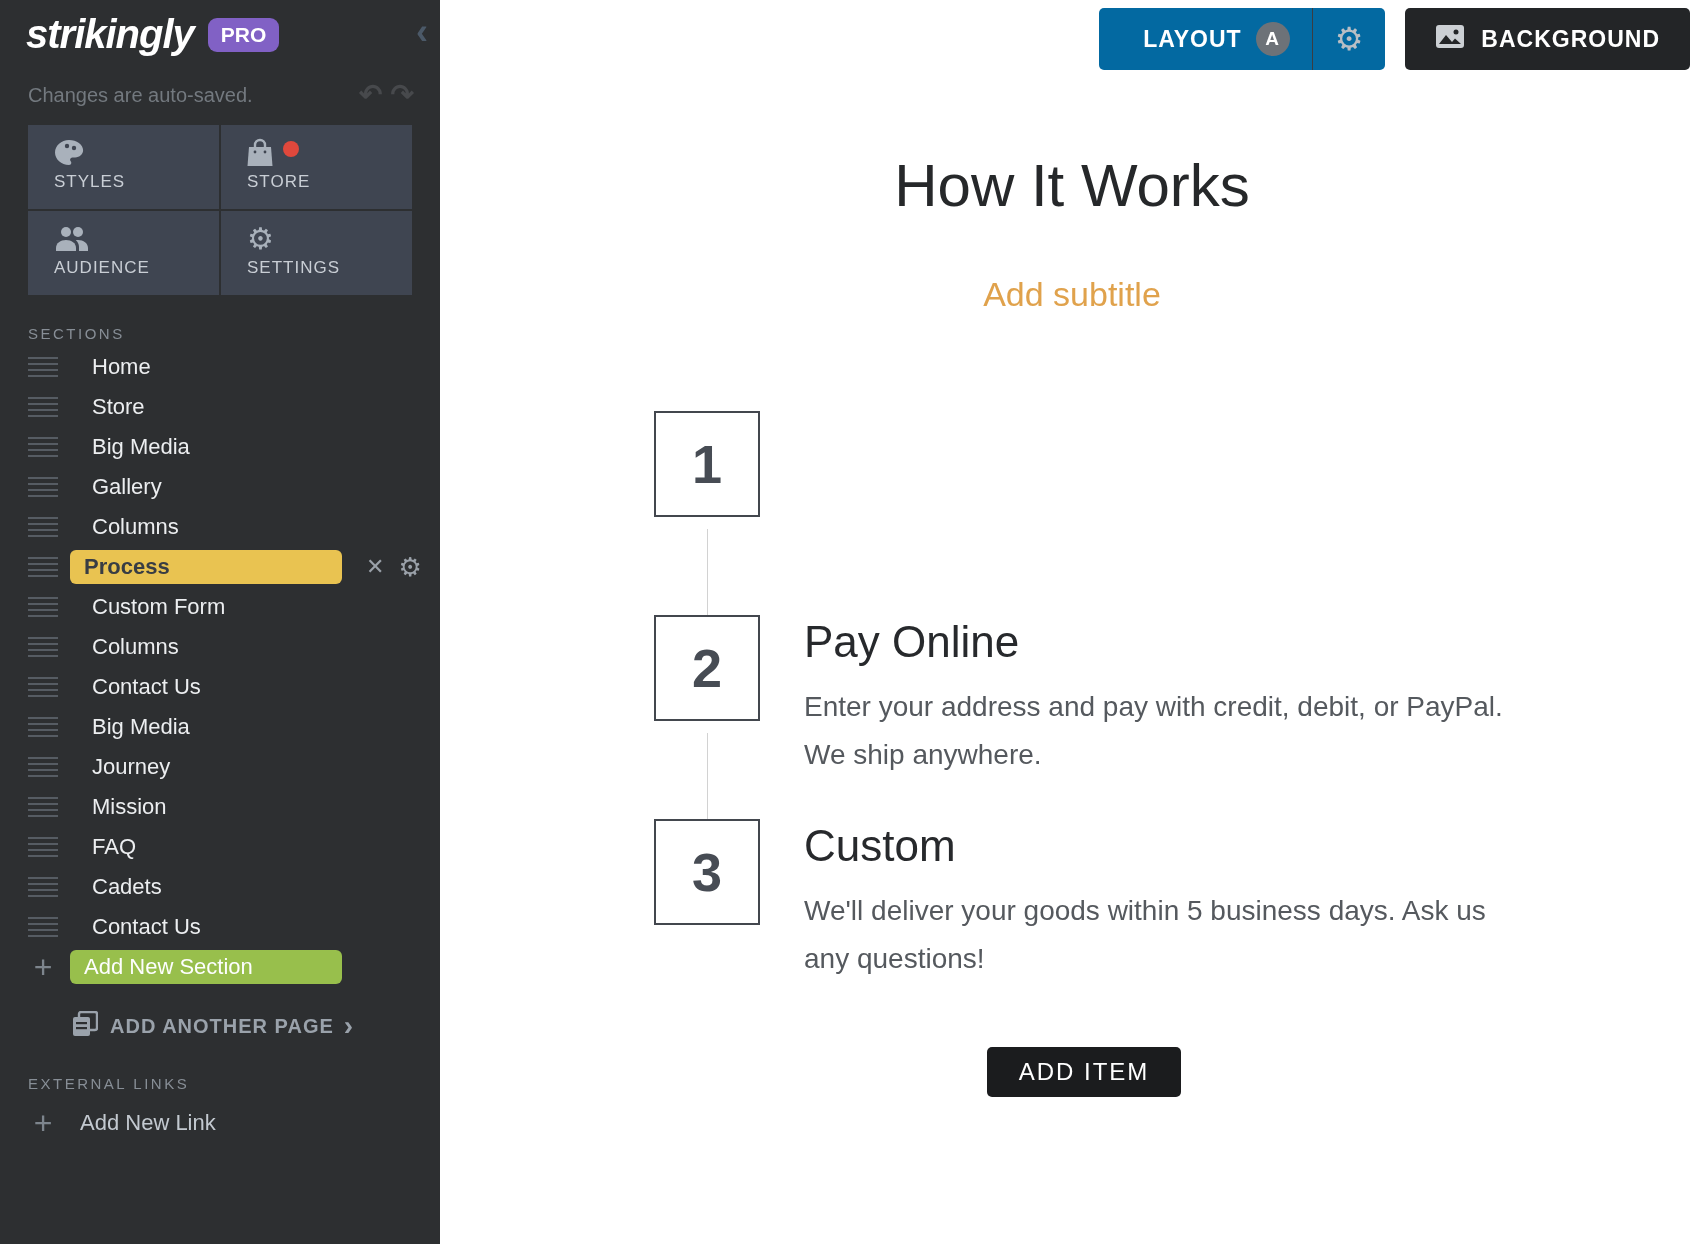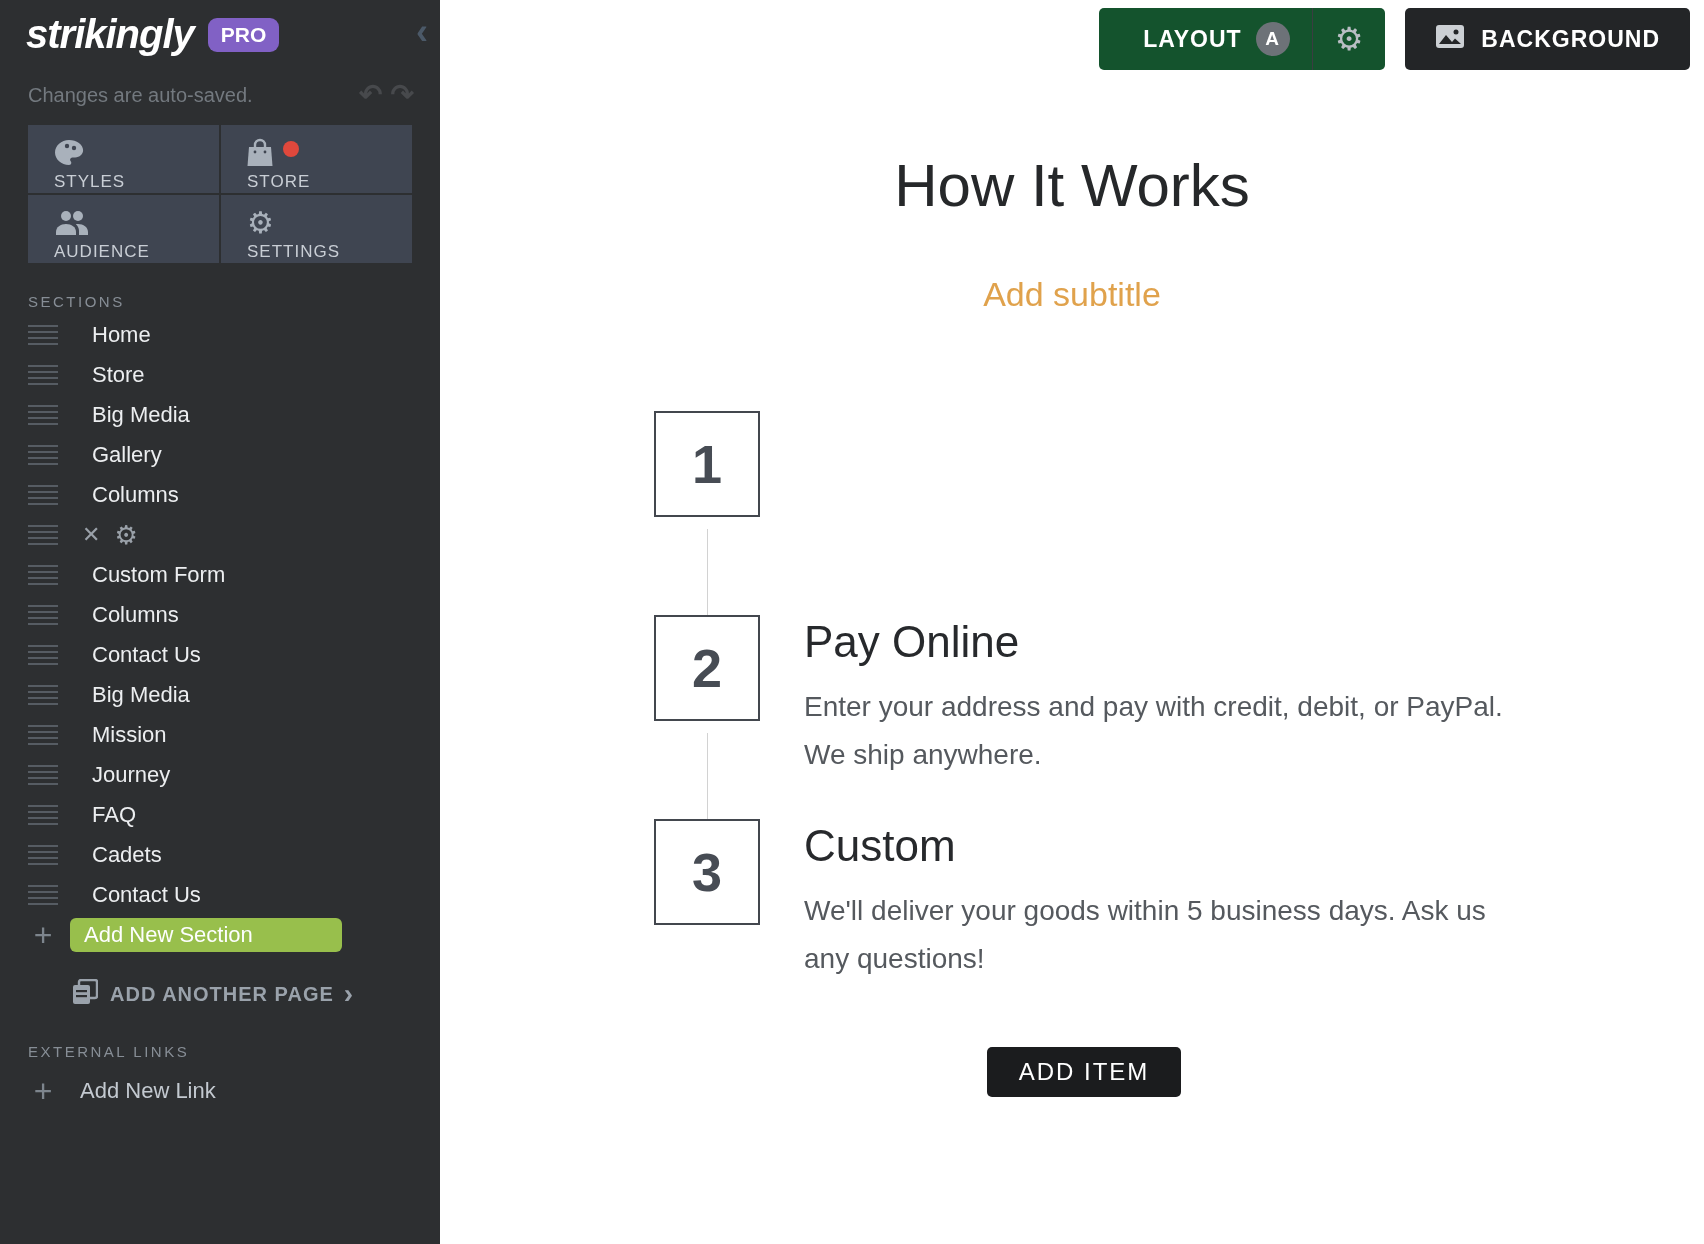--- a/index.html
+++ b/index.html
@@ -36,21 +36,21 @@
   }
   .autosave-text { color:#73797f; font-size:20px; }
   .undo-redo { display:flex; gap:8px; }
   .undo-redo span { color:#47494c; font-size:28px; font-weight:bold; line-height:1; cursor:pointer; }
 
   .tile-grid {
     margin:16px 28px 0 28px; display:grid;
     grid-template-columns:1fr 1fr; gap:2px;
   }
   .tile {
-    background:#3f4551; height:68px; padding:12px 0 0 26px; cursor:pointer;
+    background:#3f4551; height:84px; padding:12px 0 0 26px; cursor:pointer;
     position:relative;
   }
   .tile-icon { height:32px; display:flex; align-items:center; color:#a9b1bb; }
   .tile-icon svg { display:block; }
   .tile-gear { font-size:30px; color:#a9b1bb; line-height:1; }
   .tile-label { margin-top:3px; font-size:17px; letter-spacing:1px; color:#c9ced5; }
   .store-dot {
     position:absolute; left:62px; top:16px; width:16px; height:16px;
     border-radius:50%; background:#e0483c;
   }
@@ -92,21 +92,21 @@
 
   .add-link-row {
     height:40px; display:flex; align-items:center; padding-left:28px;
     margin-top:10px; cursor:pointer;
   }
   .add-link-label { margin-left:22px; font-size:22px; color:#c3c9d0; }
 
   
   .main { position:absolute; left:440px; right:0; top:0; bottom:0; background:#fff; }
   .toolbar { position:absolute; top:8px; right:14px; display:flex; gap:20px; z-index:5; }
-  .tb-group { display:flex; align-items:center; background:#14532d; border-radius:5px; height:62px; }
+  .tb-group { display:flex; align-items:center; background:#0369a1; border-radius:5px; height:62px; }
   .layout-btn {
     display:flex; align-items:center; padding:0 22px 0 44px; height:100%;
     color:#fff; font-weight:bold; font-size:23px; letter-spacing:1px; cursor:pointer;
   }
   .a-badge {
     width:34px; height:34px; border-radius:50%; background:#6d7278; color:#fff;
     font-size:19px; font-weight:bold; display:flex; align-items:center;
     justify-content:center; margin-left:14px;
   }
   .tb-divider { width:1px; height:62px; background:#3a3d41; }
@@ -236,20 +236,21 @@
       <div class="section-row">
         <span class="drag-handle"></span>
         <span class="row-label">Gallery</span>
       </div>
       <div class="section-row">
         <span class="drag-handle"></span>
         <span class="row-label">Columns</span>
       </div>
       <div class="section-row">
         <span class="drag-handle"></span>
+        <span class="pill pill-active">Process</span>
         <span class="row-close">✕</span>
         <span class="row-gear">⚙</span>
       </div>
       <div class="section-row">
         <span class="drag-handle"></span>
         <span class="row-label">Custom Form</span>
       </div>
       <div class="section-row">
         <span class="drag-handle"></span>
         <span class="row-label">Columns</span>
@@ -257,25 +258,25 @@
       <div class="section-row">
         <span class="drag-handle"></span>
         <span class="row-label">Contact Us</span>
       </div>
       <div class="section-row">
         <span class="drag-handle"></span>
         <span class="row-label">Big Media</span>
       </div>
       <div class="section-row">
         <span class="drag-handle"></span>
+        <span class="row-label">Journey</span>
+      </div>
+      <div class="section-row">
+        <span class="drag-handle"></span>
         <span class="row-label">Mission</span>
-      </div>
-      <div class="section-row">
-        <span class="drag-handle"></span>
-        <span class="row-label">Journey</span>
       </div>
       <div class="section-row">
         <span class="drag-handle"></span>
         <span class="row-label">FAQ</span>
       </div>
       <div class="section-row">
         <span class="drag-handle"></span>
         <span class="row-label">Cadets</span>
       </div>
       <div class="section-row">

